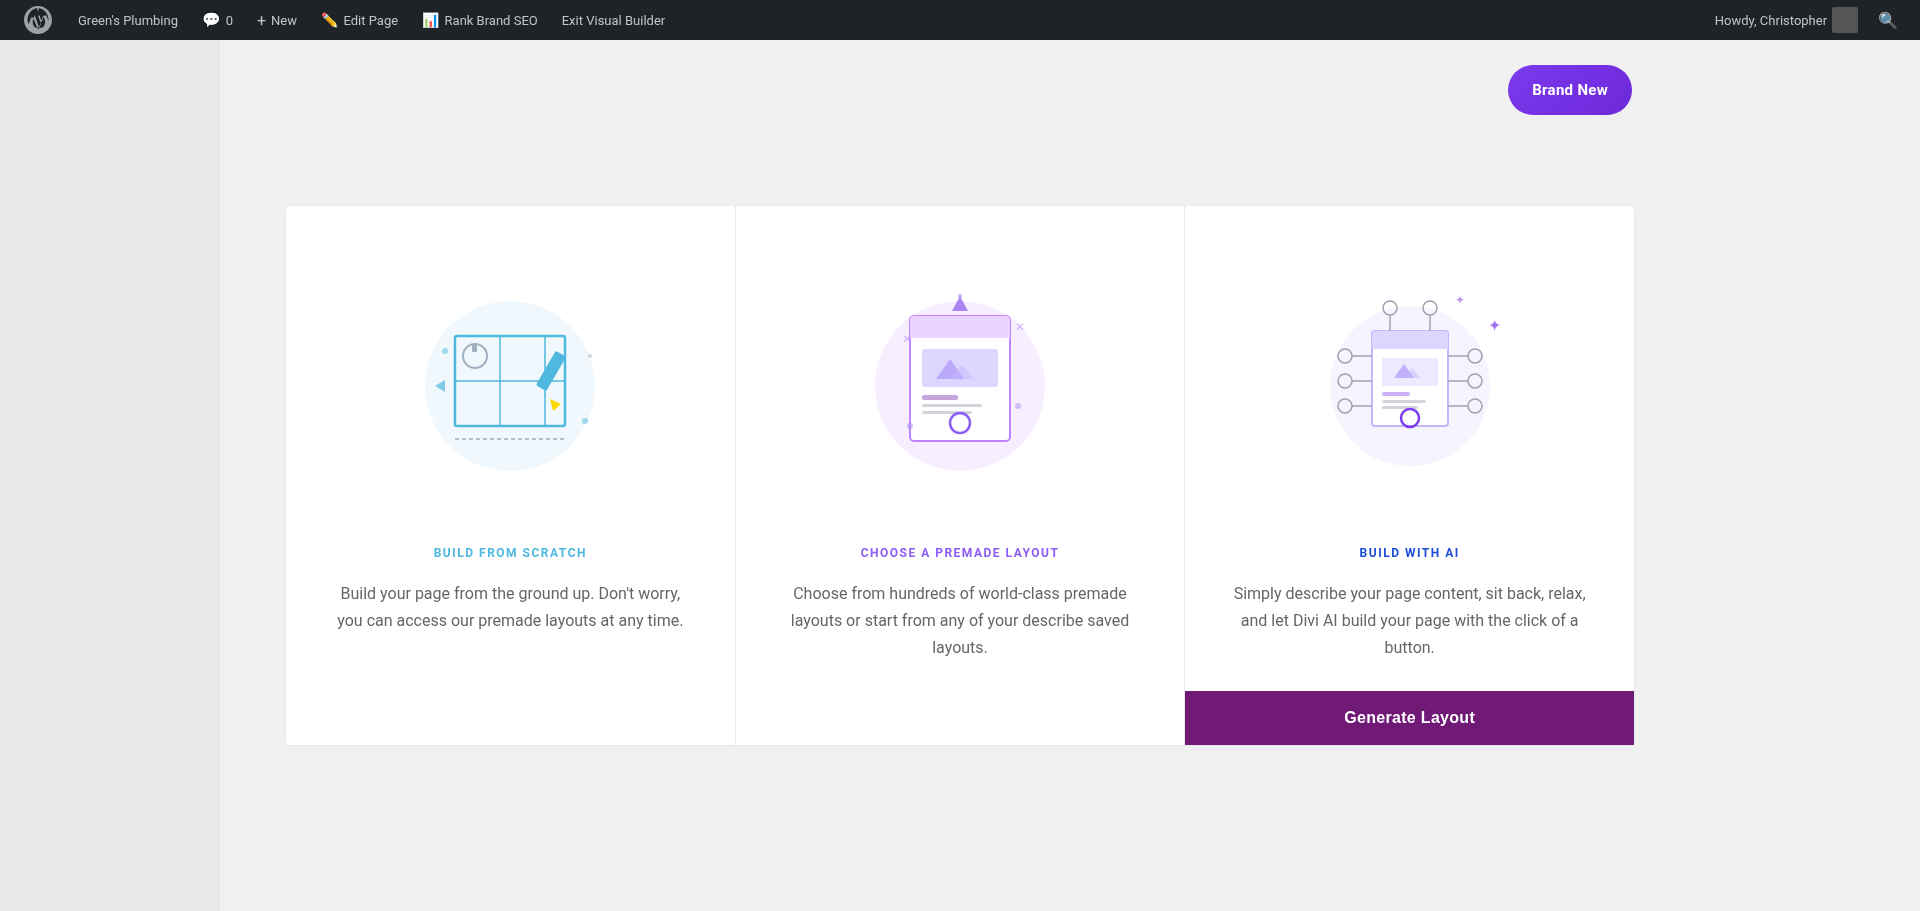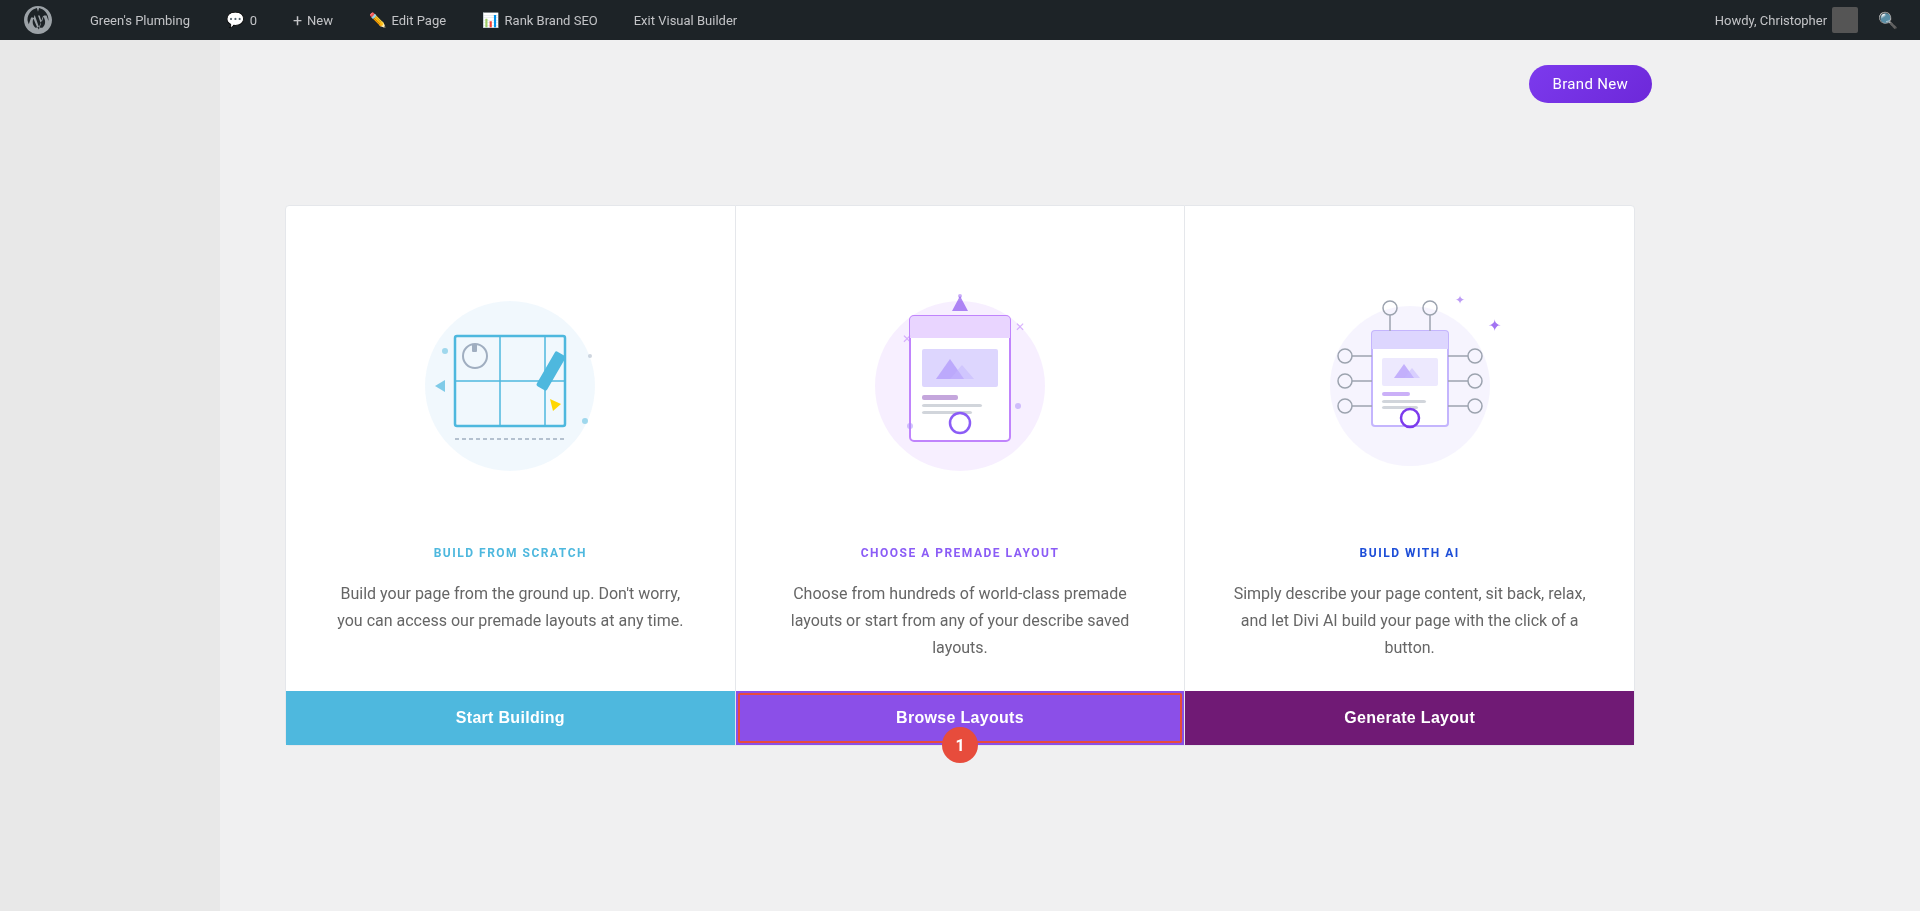--- a/index.html
+++ b/index.html
@@ -16,21 +16,21 @@
       background: #1d2327;
       height: 40px;
       display: flex;
       align-items: center;
       padding: 0 12px;
       position: fixed;
       top: 0;
       left: 0;
       right: 0;
       z-index: 1000;
-      gap: 16px;
+      gap: 4px;
     }
     .admin-bar-item {
       display: flex;
       align-items: center;
       color: #c3c4c7;
       font-size: 13px;
       padding: 0 10px;
       height: 40px;
       cursor: pointer;
       text-decoration: none;
@@ -55,27 +55,27 @@
       align-items: center;
       justify-content: center;
       padding: 60px 40px;
       position: relative;
     }
 
     
     .brand-new-badge {
       position: absolute;
       top: 25px;
-      right: 268px;
+      right: 288px;
       background: #8b5cf6;
       background: linear-gradient(135deg, #7c3aed, #6d28d9);
       color: #fff;
       font-size: 15px;
-      font-weight: 400;
-      padding: 10px 24px;
+      font-weight: 700;
+      padding: 16px 24px;
       border-radius: 30px;
       letter-spacing: 0.3px;
     }
 
     
     .cards-container {
       display: flex;
       gap: 0;
       width: 1350px;
       max-width: 100%;
@@ -270,23 +270,20 @@
           <circle cx="195" cy="165" r="3" fill="#4eb8de" opacity="0.5"></circle>
           <circle cx="200" cy="100" r="2" fill="#a0aec0" opacity="0.5"></circle>
 
           <polygon points="45,130 55,124 55,136" fill="#4eb8de" opacity="0.7"></polygon>
 
           <line x1="65" y1="183" x2="175" y2="183" stroke="#a0aec0" stroke-width="1.5" stroke-dasharray="4,3"></line>
         </svg>
       </div>
       <div class="card-title">BUILD FROM SCRATCH</div>
       <div class="card-desc">Build your page from the ground up. Don't worry, you can access our premade layouts at any time.</div>
-      <div class="card-footer">
-        <button class="card-btn btn-blue">Start Building</button>
-      </div>
     </div>
 
     <div class="card" style="border-left: none; border-right: none;">
       <div class="card-illustration">
         <svg width="220" height="230" viewBox="0 0 220 230">
 
           <circle cx="110" cy="125" r="85" fill="#f3e8ff" opacity="0.7"></circle>
 
           <rect x="60" y="55" width="100" height="125" rx="4" fill="white" stroke="#c084fc" stroke-width="2"></rect>
 
@@ -308,27 +305,20 @@
           <text x="165" y="70" font-size="12" fill="#c084fc" opacity="0.6">✕</text>
           <circle cx="60" cy="165" r="3" fill="#a78bfa" opacity="0.5"></circle>
           <circle cx="168" cy="145" r="3" fill="#a78bfa" opacity="0.5"></circle>
 
           <polygon points="110,35 118,50 102,50" fill="#7c3aed" opacity="0.6"></polygon>
           <circle cx="110" cy="35" r="2" fill="#7c3aed" opacity="0.4"></circle>
         </svg>
       </div>
       <div class="card-title">CHOOSE A PREMADE LAYOUT</div>
       <div class="card-desc">Choose from hundreds of world-class premade layouts or start from any of your describe saved layouts.</div>
-      <div class="card-footer">
-        <div class="btn-browse-wrapper">
-          <button class="card-btn btn-purple">Browse Layouts</button>
-          <div class="btn-outline"></div>
-          <div class="badge-1">1</div>
-        </div>
-      </div>
     </div>
 
     <div class="card">
       <div class="card-illustration">
         <svg width="240" height="240" viewBox="0 0 240 240">
 
           <circle cx="120" cy="130" r="80" fill="#ede9fe" opacity="0.5"></circle>
 
           <rect x="82" y="75" width="76" height="95" rx="3" fill="white" stroke="#c4b5fd" stroke-width="2"></rect>
 

